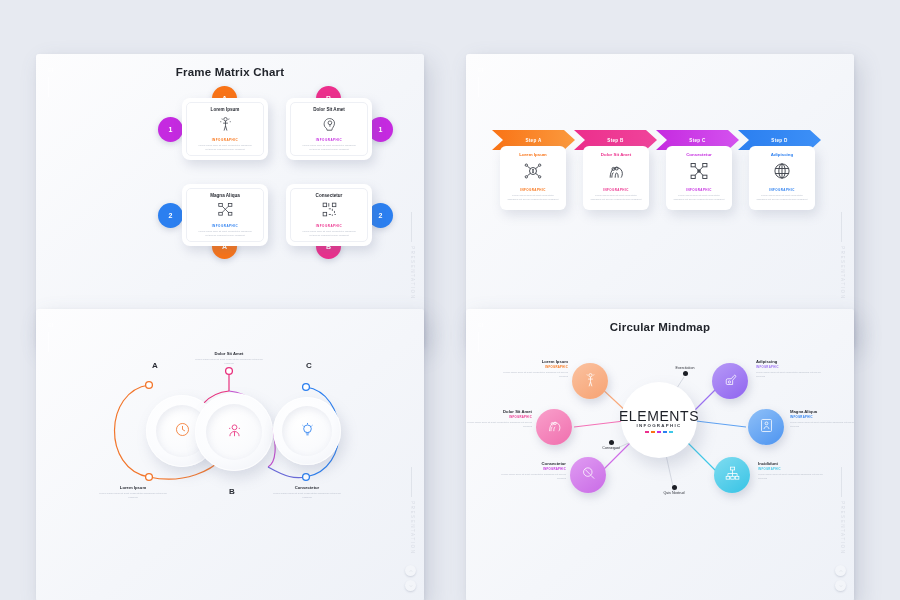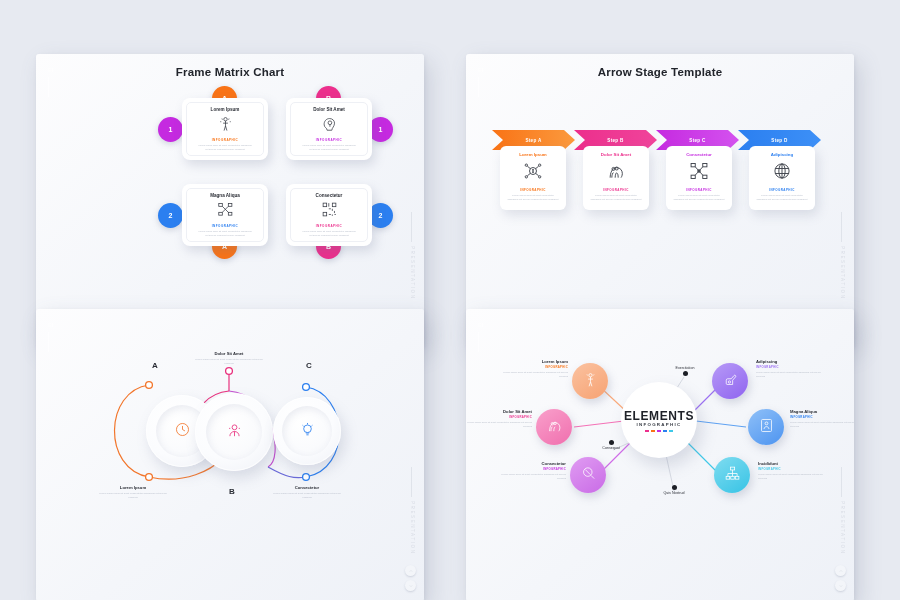--- a/index.html
+++ b/index.html
@@ -137,21 +137,21 @@
   .cs-txt .b { font-size: 2.5px; color: #b9bfcb; line-height: 1.55; margin-top: 2px; }
 
   
   .mind { position: absolute; inset: 0; }
   .mm-center {
     position: absolute; left: 155px; top: 73px; width: 76px; height: 76px;
     border-radius: 50%; background: #fff;
     box-shadow: 5px 8px 16px rgba(110,120,150,.22);
     display: flex; flex-direction: column; align-items: center; justify-content: center;
   }
-  .mm-center .e1 { font-size: 12px; font-weight: bold; letter-spacing: .6px; color: #1e2128; }
+  .mm-center .e1 { font-size: 14px; font-weight: normal; letter-spacing: .6px; color: #1e2128; }
   .mm-center .e2 { font-size: 4.4px; font-weight: bold; letter-spacing: 1.3px; color: #333740; margin-top: -1px;}
   .mm-center .dashes { display:flex; gap:2px; margin-top: 3px; }
   .mm-center .dashes i { width: 4px; height: 2px; display: block; }
   .mm-node {
     position: absolute; width: 36px; height: 36px; border-radius: 50%;
     display: flex; align-items: center; justify-content: center;
     box-shadow: 2px 4px 9px rgba(110,120,150,.25);
   }
   .mm-node svg { width: 17px; height: 17px; }
   .mm-label { position: absolute; width: 72px; }
@@ -270,21 +270,20 @@
       <div class="d">
           <svg viewBox="0 0 10 10" fill="none" stroke="#dfe3ea" stroke-width="1.4">
             <path d="M3 4l2 2 2-2"></path>
           </svg>
         </div>
     </div>
   </div>
 
   <div class="slide tr">
     <div class="wm-left"><span>EI</span><div class="bar"></div></div>
-    <div class="slide-title">Arrow Stage Template</div>
 
     <div class="arrows">
       <div class="arrow" style="background:linear-gradient(90deg,#f97316,#fb9a3e)">
         <span>Step A</span>
         </div>
       <div class="arrow" style="background:linear-gradient(90deg,#ec2f8c,#f0449b)">
         <span>Step B</span>
         </div>
       <div class="arrow" style="background:linear-gradient(90deg,#c52ae0,#d452ef)">
         <span>Step C</span>
@@ -444,20 +443,21 @@
       <div class="d">
           <svg viewBox="0 0 10 10" fill="none" stroke="#dfe3ea" stroke-width="1.4">
             <path d="M3 4l2 2 2-2"></path>
           </svg>
         </div>
     </div>
   </div>
 
   <div class="slide br">
     <div class="wm-left"><span>EI</span><div class="bar"></div></div>
+    <div class="slide-title">Circular Mindmap</div>
 
     <div class="mind">
       <svg style="position:absolute;left:0;top:0;width:388px;height:226px" viewBox="0 0 388 226" fill="none">
         <path d="M134 78 L162 104" stroke="#f9a97a" stroke-width="1.1"></path>
         <path d="M108 118 L158 112" stroke="#f472b6" stroke-width="1.1"></path>
         <path d="M132 166 L166 132" stroke="#cf6ae8" stroke-width="1.1"></path>
         <path d="M252 78 L226 104" stroke="#9b6ef3" stroke-width="1.1"></path>
         <path d="M280 118 L230 112" stroke="#5fa2f2" stroke-width="1.1"></path>
         <path d="M254 166 L222 134" stroke="#3ec8e8" stroke-width="1.1"></path>
         <path d="M218 68 L200 96" stroke="#c9cdd7" stroke-width=".7"></path>

